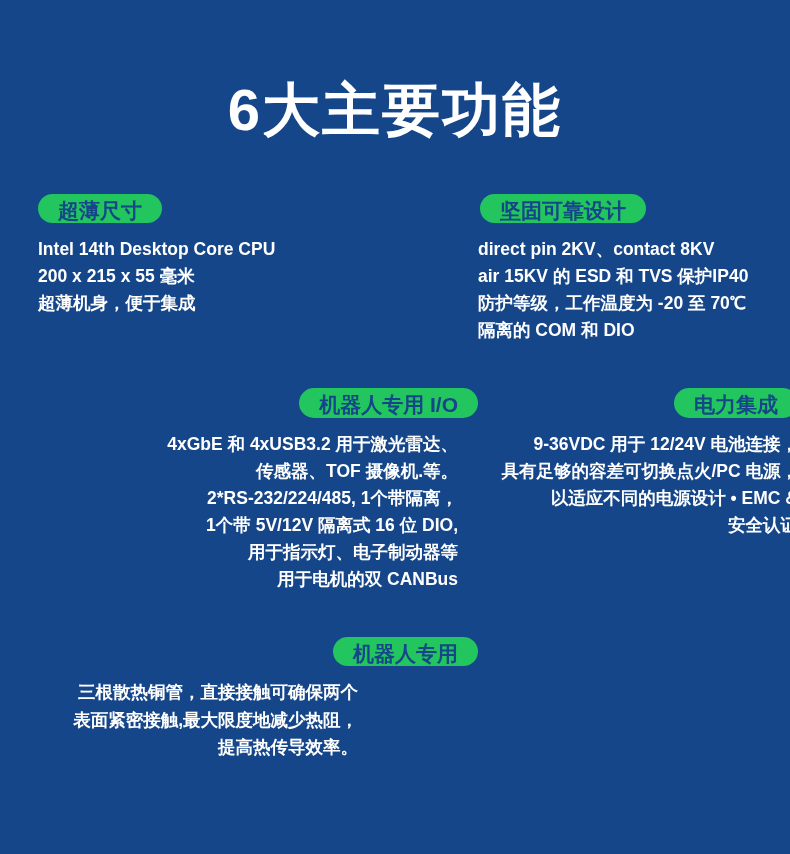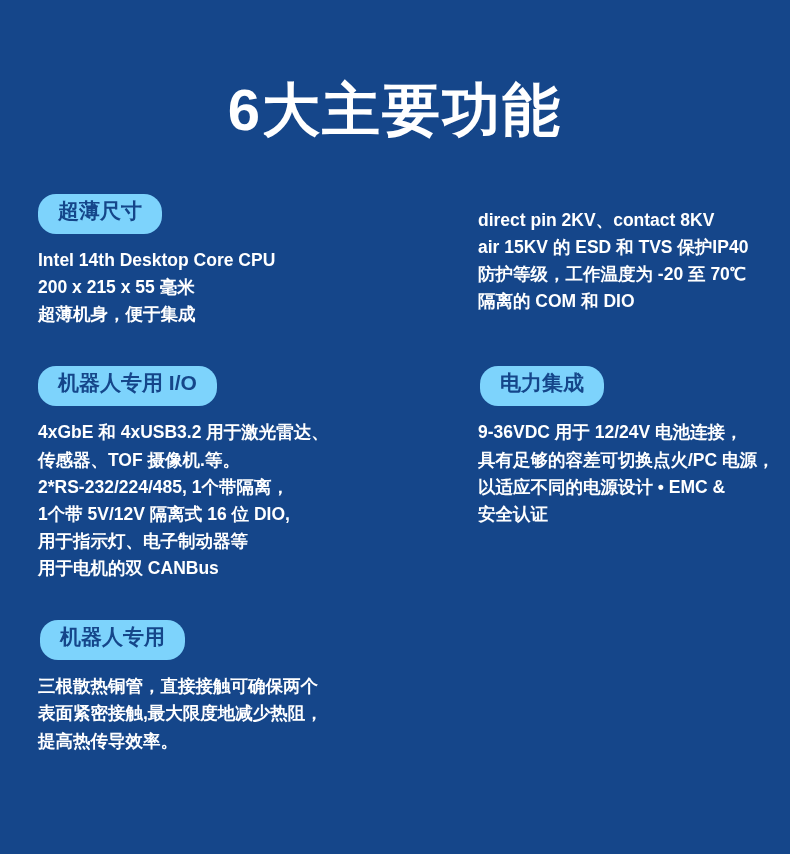--- a/index.html
+++ b/index.html
@@ -34,28 +34,28 @@
     margin-top: 52px;
     display: grid;
     grid-template-columns: 440px 320px;
     grid-auto-rows: auto;
     padding-left: 38px;
     box-sizing: border-box;
   }
   .feature {
     margin-bottom: 28px;
   }
-  .feature.row2 { margin-top: 10px; }
+  .feature.row2 { margin-top: 16px; text-align: right; }
   .badge {
     display: inline-block;
-    background: #7dd3fc;
+    background: #22c55e;
     color: #15468a;
     font-size: 21px;
     font-weight: bold;
-    padding: 5px 20px 11px 20px;
+    padding: 5px 20px 0 20px;
     border-radius: 18px;
     line-height: 1.15;
     white-space: nowrap;
   }
   .desc {
     margin-top: 13px;
     font-size: 17.5px;
     line-height: 1.55;
     color: #ffffff;
     white-space: pre-line;
@@ -75,20 +75,21 @@
   <div class="grid">
 
     <div class="feature col-left">
       <div class="badge">超薄尺寸</div>
       <div class="desc">Intel 14th Desktop Core CPU
 200 x 215 x 55 毫米
 超薄机身，便于集成</div>
     </div>
 
     <div class="feature col-right">
+      <div class="badge">坚固可靠设计</div>
       <div class="desc">direct pin 2KV、contact 8KV
 air 15KV 的 ESD 和 TVS 保护IP40
 防护等级，工作温度为 -20 至 70℃
 隔离的 COM 和 DIO</div>
     </div>
 
     <div class="feature col-left row2">
       <div class="badge">机器人专用 I/O</div>
       <div class="desc">4xGbE 和 4xUSB3.2 用于激光雷达、
 传感器、TOF 摄像机.等。

